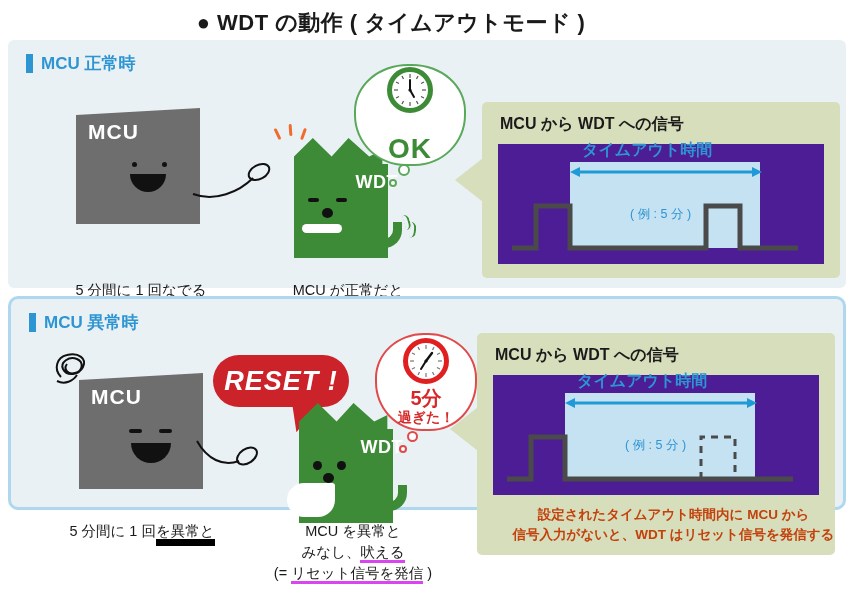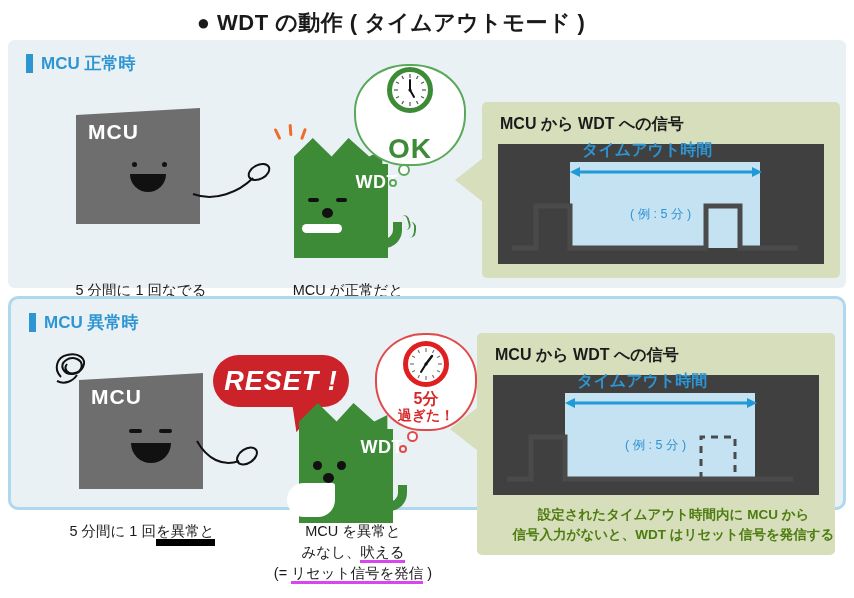--- a/index.html
+++ b/index.html
@@ -186,21 +186,21 @@
   .thought.ok { border: 2px solid #5aa85a; width: 112px; height: 102px; }
   .thought.late { border: 2px solid #e04a4a; width: 102px; height: 98px; }
   .bub { position: absolute; border-radius: 50%; background: #fff; }
   .bub.ok  { border: 2px solid #5aa85a; }
   .bub.late{ border: 2px solid #e04a4a; }
 
   .ok-text {
     font-size: 28px; font-weight: bold; color: #3d8b37;
     letter-spacing: 1px; line-height: 1;
   }
-  .late-text1 { font-size: 16px; font-weight: bold; color: #d62828; line-height: 1.05; }
+  .late-text1 { font-size: 20px; font-weight: bold; color: #d62828; line-height: 1.05; }
   .late-text2 { font-size: 14px; font-weight: bold; color: #d62828; line-height: 1.15; }
 
   
   .clock {
     position: relative;
     border-radius: 50%;
     background: #fff;
   }
   .clock.green { border: 5px solid #3d8b37; width: 46px; height: 46px; }
   .clock.red   { border: 5px solid #e02020; width: 46px; height: 46px; }
@@ -256,21 +256,21 @@
     border-right: 28px solid #d7debb;
     left: -27px;
   }
   .panel-title {
     position: absolute;
     left: 18px; top: 12px;
     font-size: 16px; font-weight: bold; color: #1a1a1a;
   }
   .plot {
     position: absolute;
-    background: #404040;
+    background: #4c1d95;
   }
   .band {
     position: absolute;
     background: #c5e2f2;
   }
   .band-label {
     position: absolute;
     font-size: 16px; font-weight: bold; color: #2e95d3;
     white-space: nowrap;
   }
@@ -278,21 +278,21 @@
     position: absolute;
     font-size: 12.5px; color: #2e95d3;
     white-space: nowrap;
     margin-top: 24px;
   }
   .panel-note {
     position: absolute;
     text-align: center;
     font-size: 13.5px;
     font-weight: bold;
-    color: #4d7c0f;
+    color: #c2410c;
     line-height: 1.45;
     white-space: nowrap;
     padding-left: 35px;
   }
   svg { display: block; overflow: visible; }
 </style>
 </head>
 <body>
 
 <div id="page">

